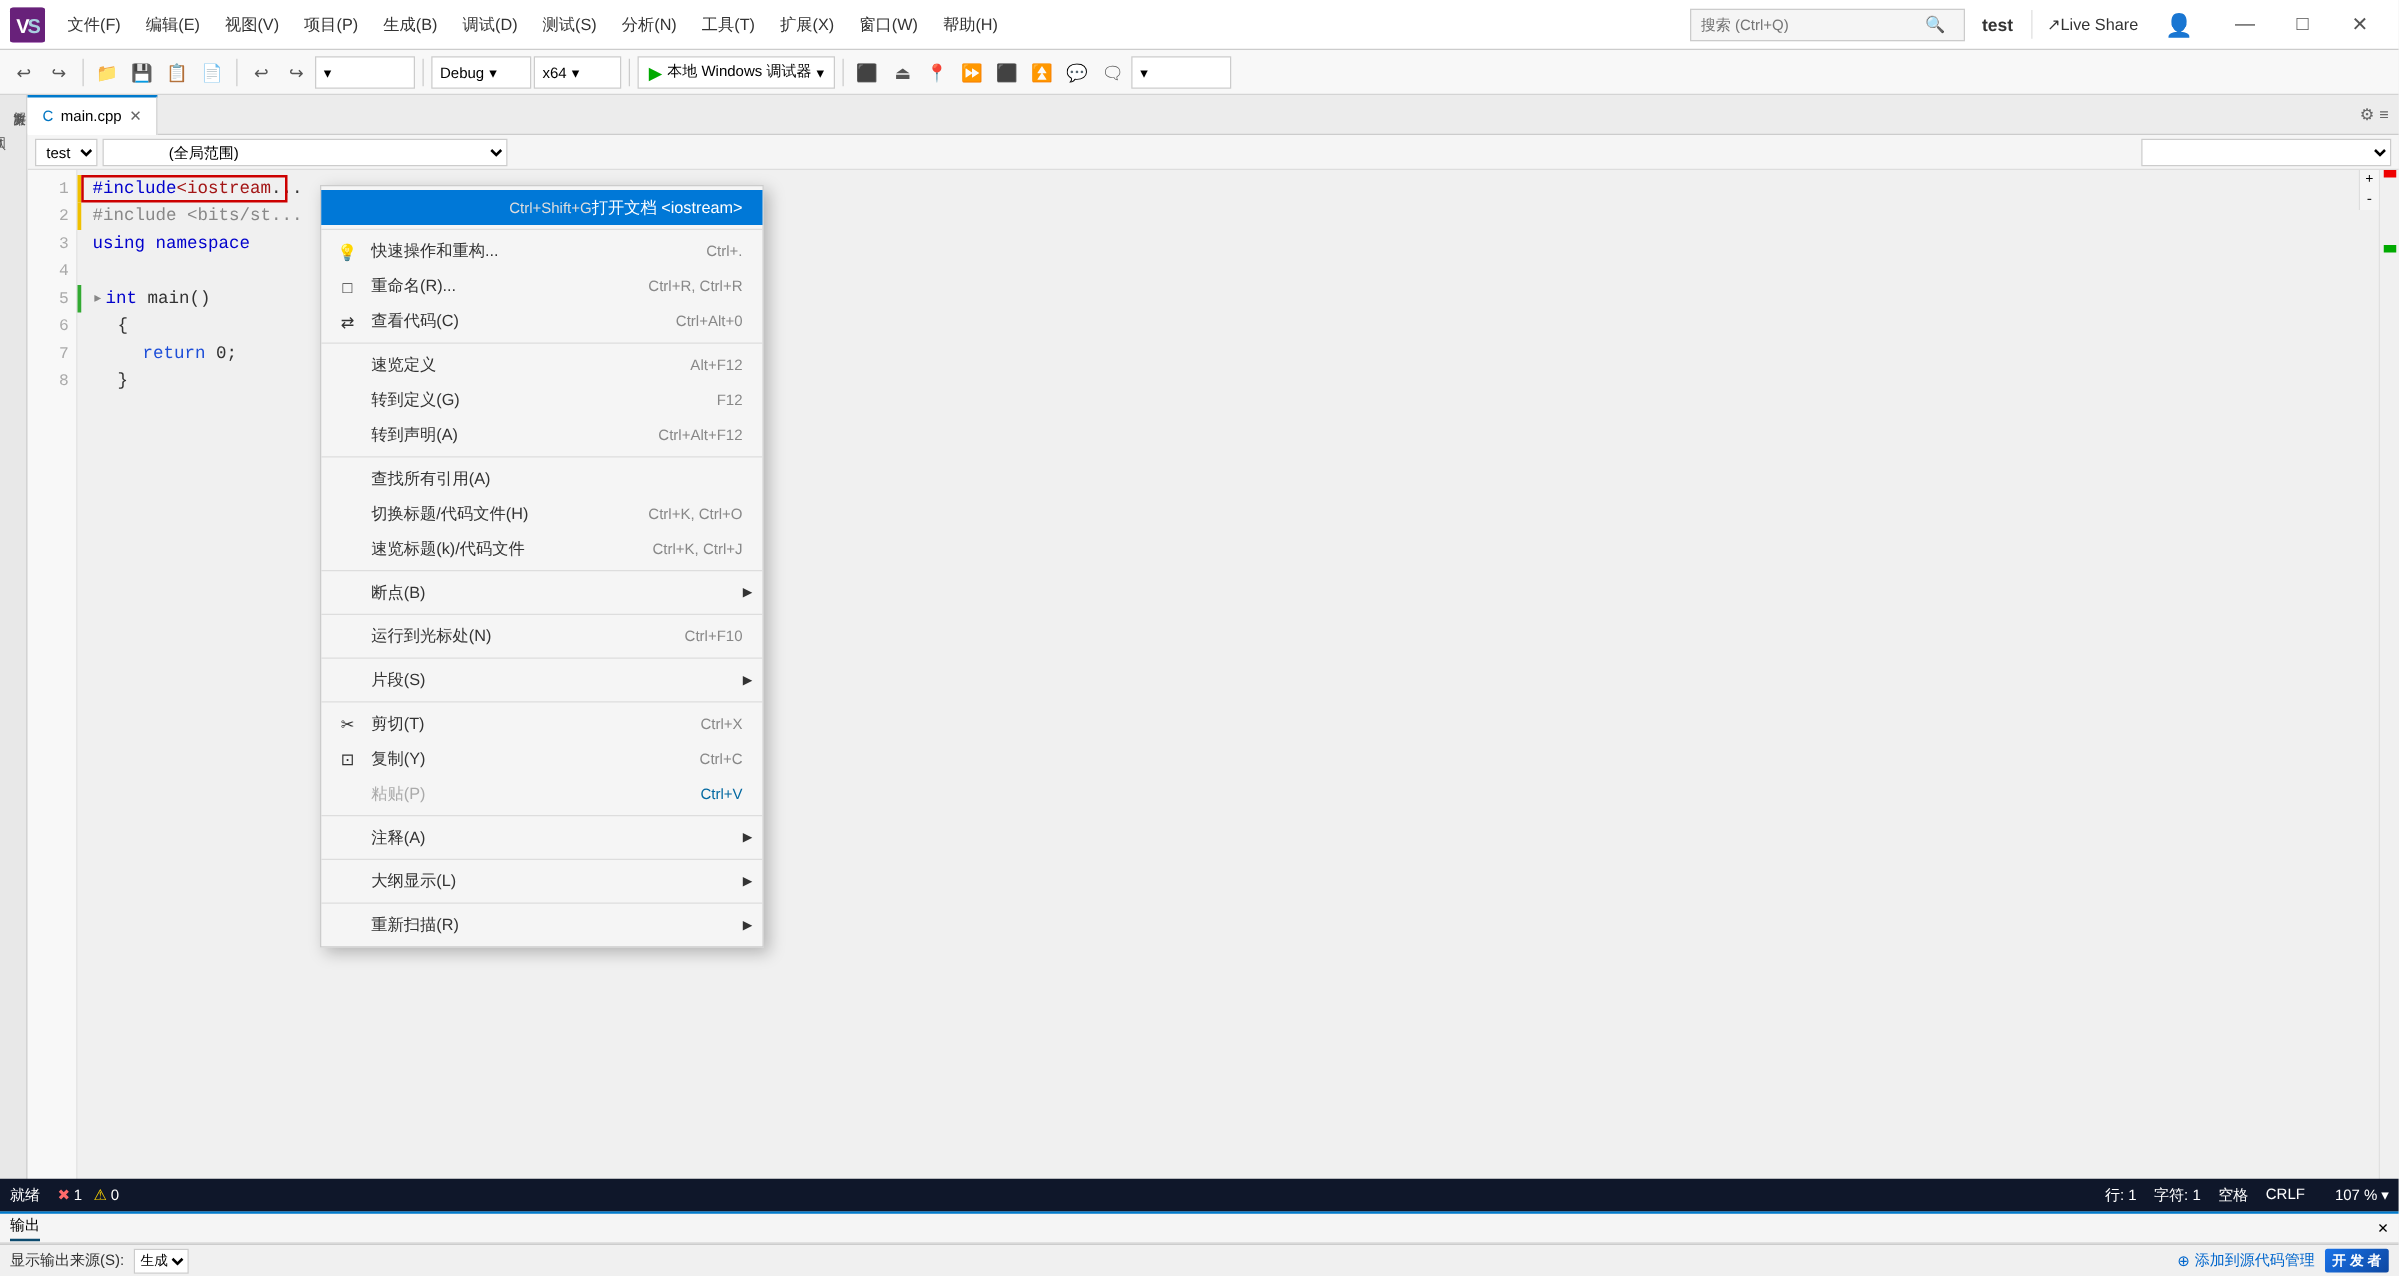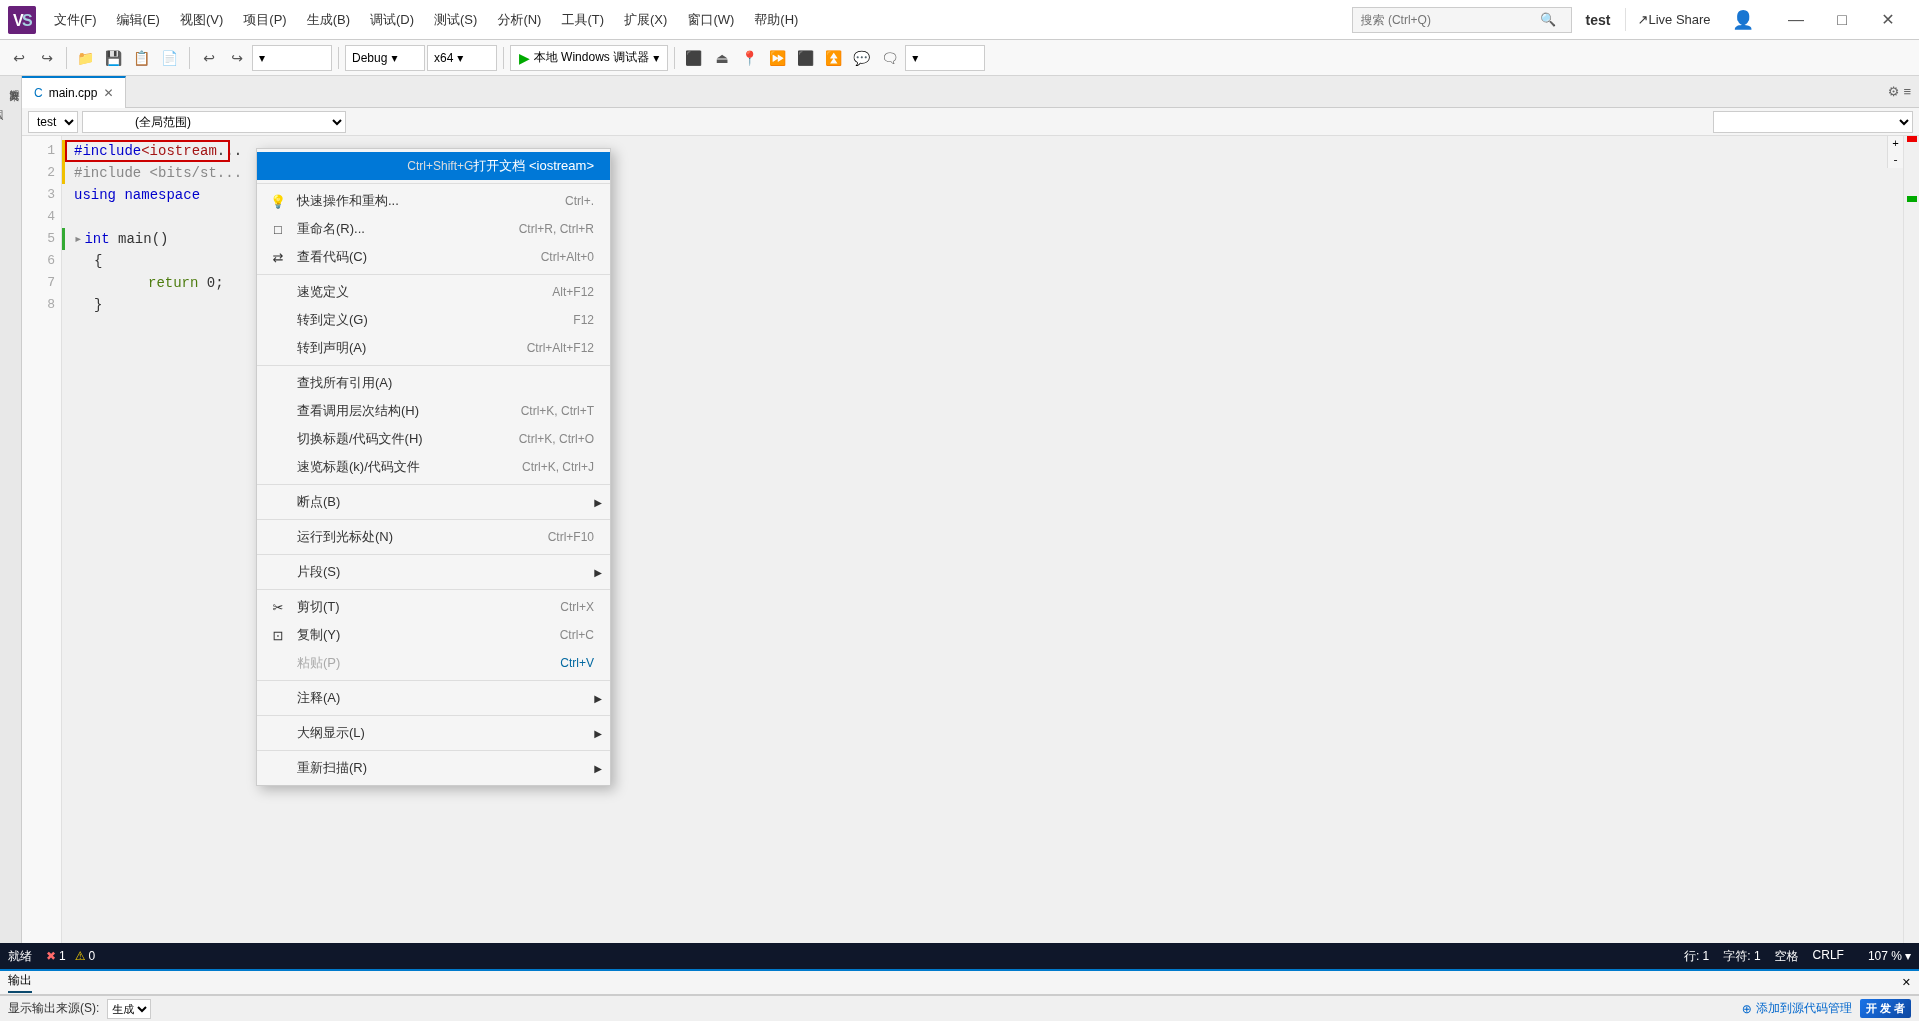--- a/index.html
+++ b/index.html
@@ -368,21 +368,21 @@
       <div style="flex:1; display:flex; justify-content:flex-end; align-items:center; padding-right:8px; gap:4px;">
         <span style="cursor:pointer; color:#666;">⚙</span>
         <span style="cursor:pointer; color:#666;">≡</span>
       </div>
     </div>
 
     <div class="nav-bar">
       <select class="nav-select">
         <option>test</option>
       </select>
-      <select class="nav-select" style="width:264px;padding-left:48px;">
+      <select class="nav-select" style="width:324px;padding-left:48px;">
         <option>(全局范围)</option>
       </select>
       <select class="nav-select" style="width:200px; margin-left:auto;">
       </select>
     </div>
 
     <div class="code-area" style="flex:1; position:relative;">
 
       <div style="position:absolute; left:40px; top:4px; width:3px; height:88px; background:transparent; z-index:3;">
         <div style="position:absolute; top:0; width:3px; height:22px; background:#f0c000;"></div>
@@ -403,21 +403,21 @@
         <div class="line-number">8</div>
       </div>
 
       <div class="code-content" style="padding-top:4px; padding-left:12px;">
         <div class="code-line"><span style="color:#0000cc;">#include</span><span style="color:#a31515;">&lt;iostream</span><span style="color:#333;">...</span></div>
         <div class="code-line"><span style="color:#888;">#include &lt;bits/st...</span></div>
         <div class="code-line"><span style="color:#0000cc;">using</span><span style="color:#333;"> </span><span style="color:#0000cc;">namespace</span></div>
         <div class="code-line"></div>
         <div class="code-line"><span style="color:#888; margin-right:2px;">▸</span><span style="color:#0000cc;">int</span><span> main()</span></div>
         <div class="code-line"><span style="padding-left:20px;">{</span></div>
-        <div class="code-line"><span style="padding-left:40px;"><span style="color:#4d7c0f;margin-left:34px;">return</span> 0;</span></div>
+        <div class="code-line"><span style="padding-left:40px;"><span style="color:#1d4ed8;">return</span> 0;</span></div>
         <div class="code-line"><span style="padding-left:20px;">}</span></div>
       </div>
 
       <div style="position:absolute; right:0; top:0; bottom:0; width:16px; background:#f0f0f0; border-left:1px solid #e0e0e0;">
         <div style="position:absolute; top:0; right:2px; width:10px; height:6px; background:#e00;"></div>
         <div style="position:absolute; top:60px; right:2px; width:10px; height:6px; background:#0a0;"></div>
       </div>
 
       <div style="position:absolute; right:16px; top:0; width:16px; display:flex; flex-direction:column; align-items:center; background:#f5f5f5; border-left:1px solid #ddd;">
         <span style="cursor:pointer; font-size:11px; margin:2px 0;">+</span>
@@ -514,24 +514,20 @@
   <div class="ctx-item">
     <span>转到声明(A)</span>
     <span class="ctx-shortcut">Ctrl+Alt+F12</span>
   </div>
   <div class="ctx-separator"></div>
 
   <div class="ctx-item">
     <span>查找所有引用(A)</span>
   </div>
 
-  <div class="ctx-item">
-    <span>查看调用层次结构(H)</span>
-    <span class="ctx-shortcut">Ctrl+K, Ctrl+T</span>
-  </div>
 
   <div class="ctx-item">
     <span>切换标题/代码文件(H)</span>
     <span class="ctx-shortcut">Ctrl+K, Ctrl+O</span>
   </div>
 
   <div class="ctx-item">
     <span>速览标题(k)/代码文件</span>
     <span class="ctx-shortcut">Ctrl+K, Ctrl+J</span>
   </div>

